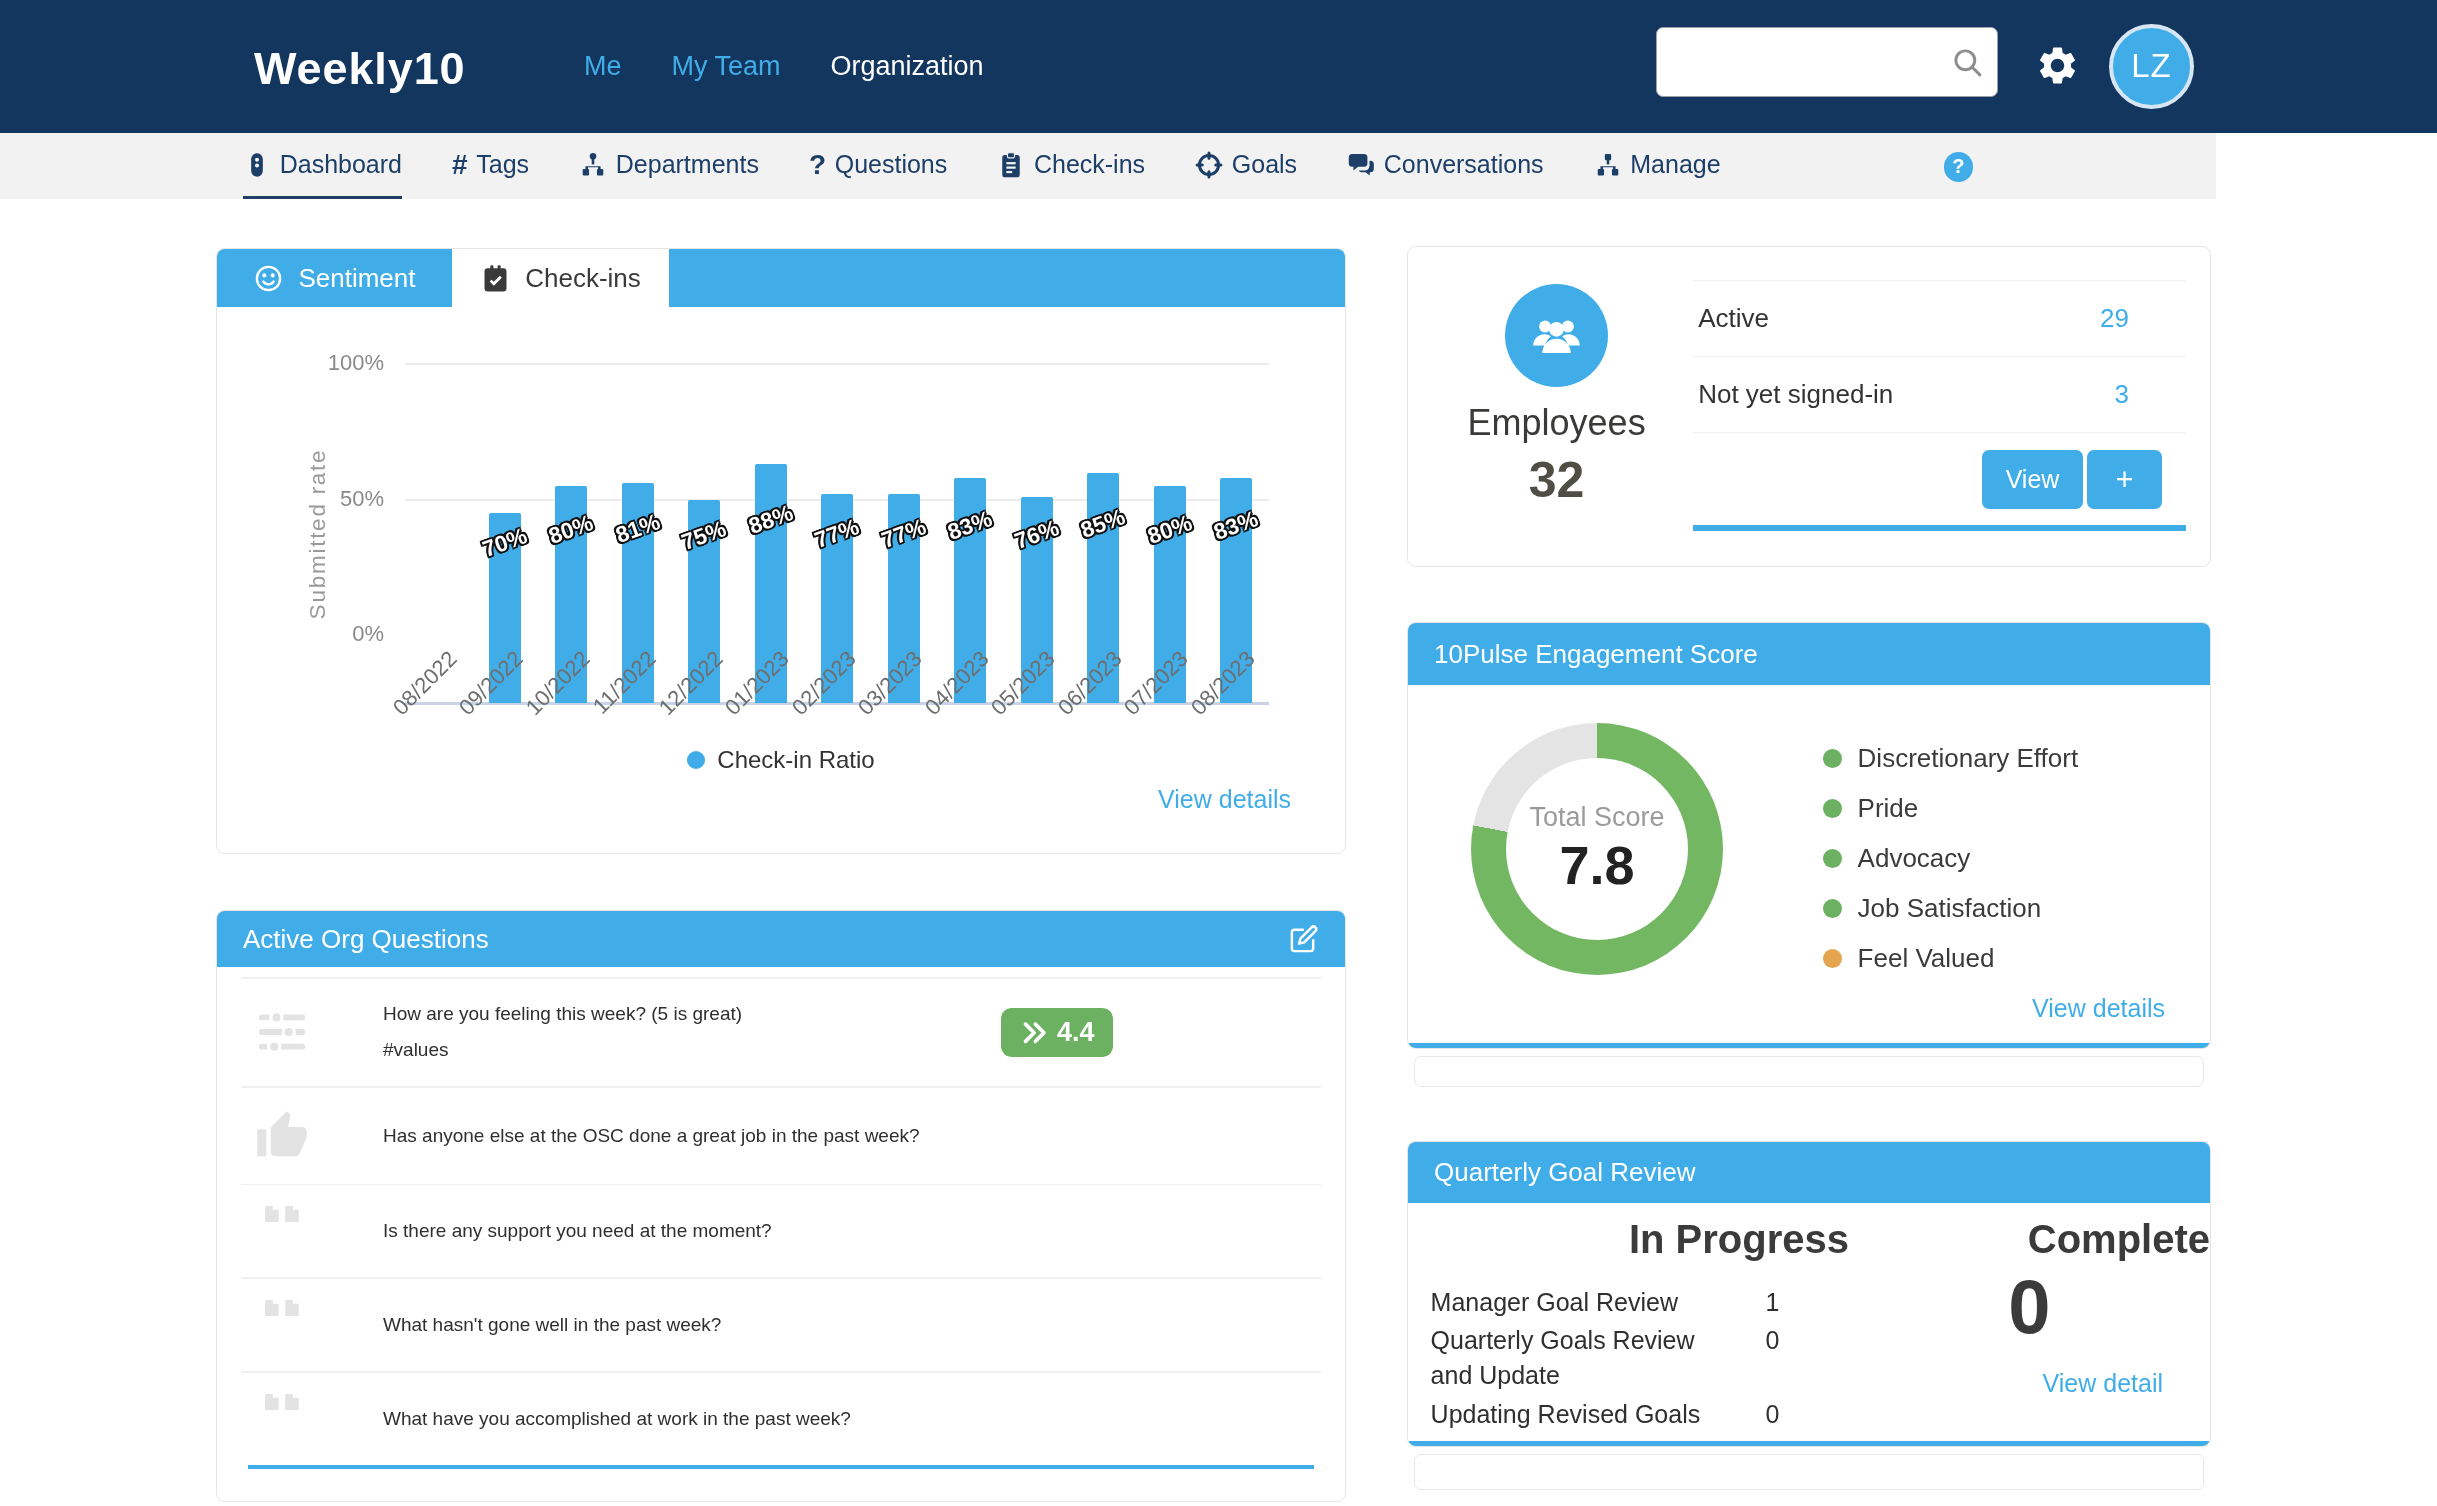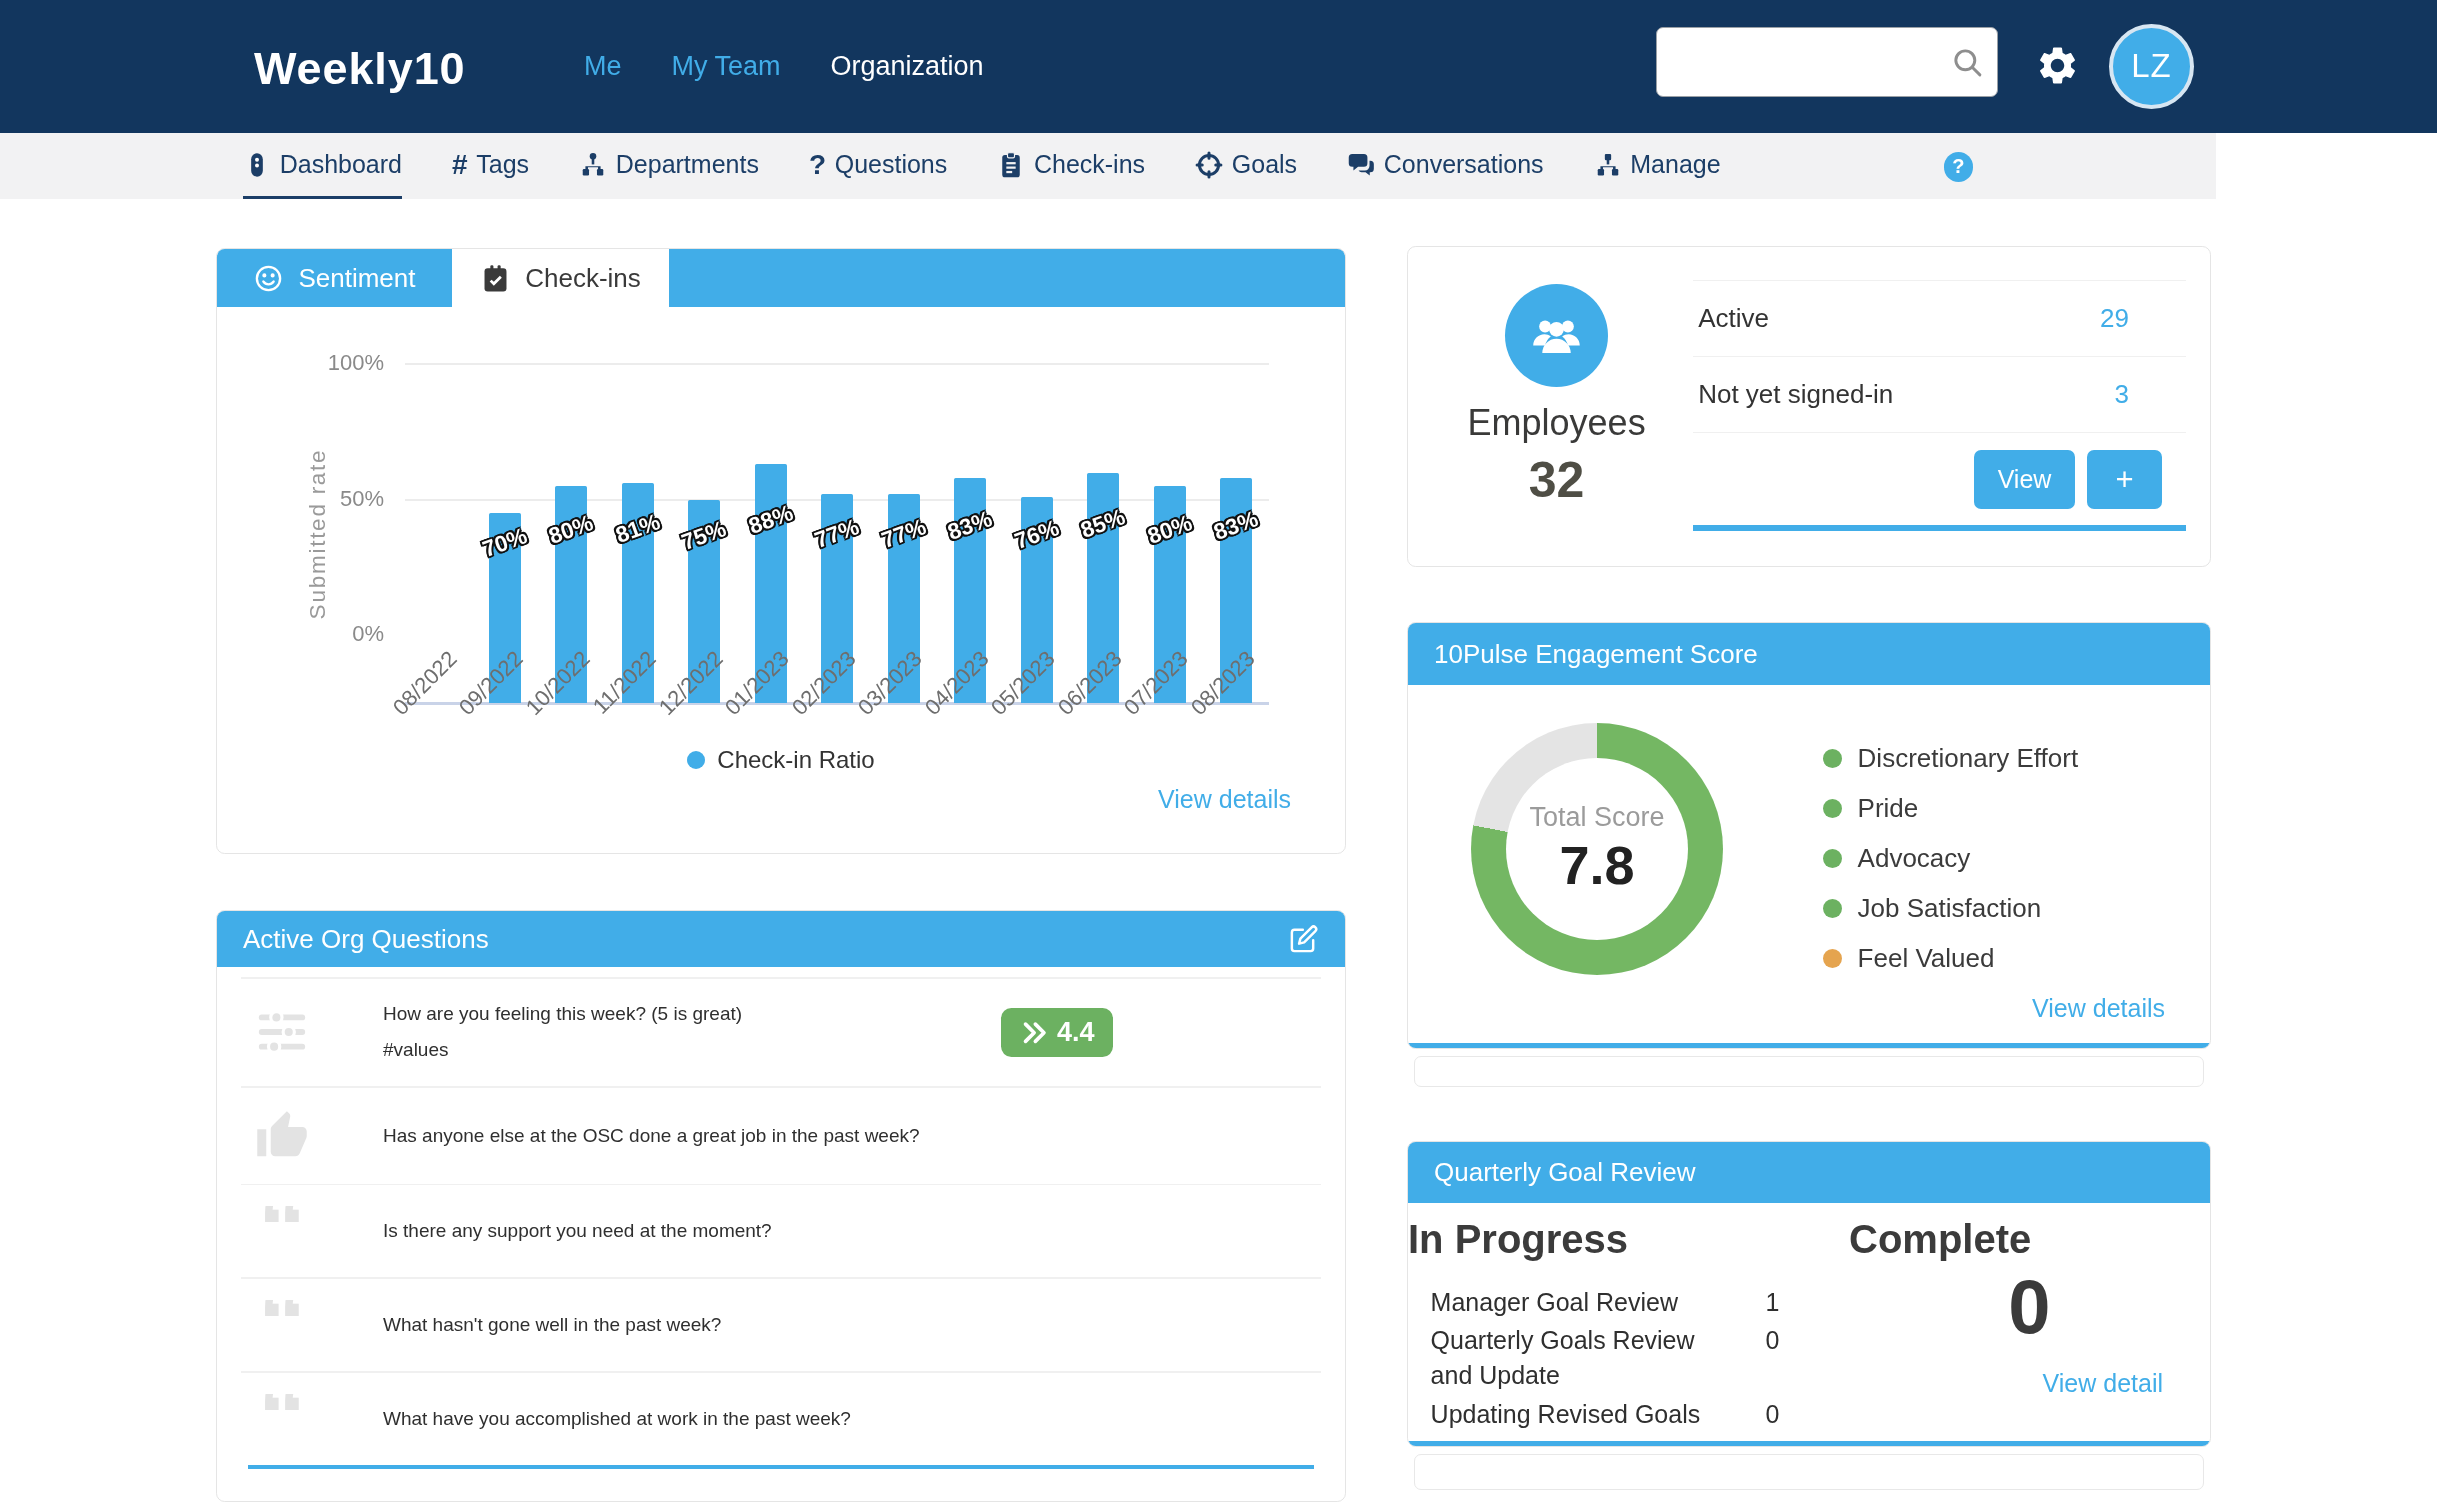--- a/index.html
+++ b/index.html
@@ -85,21 +85,21 @@
   .emp-card{left:1407px;top:246px;width:804px;height:321px;}
   .emp-body{display:flex;padding:33px 24px 0 22.6px;}
   .emp-left{width:252px;flex:none;text-align:center;}
   .emp-circle{width:103px;height:103px;border-radius:50%;background:var(--accent);margin:3.5px auto 0;display:flex;align-items:center;justify-content:center;}
   .emp-circle svg{width:57px;height:57px;}
   .emp-title{font-size:36px;color:#3a3a39;margin-top:15.6px;}
   .emp-count{font-size:50px;font-weight:bold;color:#4f4e45;margin-top:7px;}
   .emp-right{flex:1;margin-left:10.4px;}
   .emp-row{display:flex;justify-content:space-between;align-items:center;height:75px;border-top:1.7px solid var(--divider);padding:0 57px 0 5.2px;font-size:26px;color:#333;}
   .emp-val{color:var(--accent);}
-  .emp-actions{border-top:1.7px solid var(--divider);display:flex;justify-content:flex-end;gap:12px;padding:17.4px 24px 15.6px 0;}
+  .emp-actions{border-top:1.7px solid var(--divider);display:flex;justify-content:flex-end;gap:4px;padding:17.4px 24px 15.6px 0;}
   .btn{background:var(--accent);color:#fff;border:none;border-radius:7px;font-size:25px;font-family:inherit;display:flex;align-items:center;justify-content:center;height:59px;cursor:pointer;}
   .btn-view{width:101px;}
   .btn-add{width:75px;font-size:31px;}
   .emp-blue{height:6px;background:var(--accent);}
   
   .pulse-card{left:1407px;top:622px;width:804px;height:427px;}
   .pulse-card .card-header{height:62px;}
   .pulse-body{position:relative;height:360px;}
   .donut{position:absolute;left:63px;top:38px;width:252px;height:252px;border-radius:50%;}
   .donut-hole{position:absolute;inset:35px;background:#fff;border-radius:50%;display:flex;flex-direction:column;align-items:center;justify-content:center;}
@@ -107,21 +107,21 @@
   .score{font-size:54px;font-weight:bold;color:#222;margin-top:1.7px;}
   .pulse-legend{position:absolute;left:415px;top:48px;}
   .pulse-item{display:flex;align-items:center;gap:15.6px;height:50px;font-size:26px;color:#3b3b3b;}
   .pulse-dot{width:19px;height:19px;border-radius:50%;flex:none;}
   .pulse-view{position:absolute;right:45px;top:309px;}
   
   .goals-card{left:1407px;top:1141px;width:804px;height:306px;}
   .goals-card .card-header{height:61px;}
   .goals-body{display:flex;}
   .goals-left{width:441px;flex:none;}
-  .col-title{font-size:40px;font-weight:bold;color:#3b3b3b;text-align:left;margin-top:14px;}
+  .col-title{font-size:40px;font-weight:bold;color:#3b3b3b;text-align:right;margin-top:14px;}
   .goal-rows{margin-top:22.6px;padding-left:22.6px;}
   .goal-row{display:flex;margin-bottom:3.5px;}
   .goal-label{width:302px;font-size:25px;line-height:35px;color:#2f2f2f;}
   .goal-val{margin-left:33px;font-size:25px;line-height:35px;color:#2f2f2f;}
   .goals-right{flex:1;}
   .big-zero{font-size:76px;font-weight:bold;color:#3b3b3b;text-align:center;margin-top:7px;line-height:1;}
   .goals-view{text-align:right;padding-right:47px;margin-top:24px;}
 </style>
 </head>
 <body>

